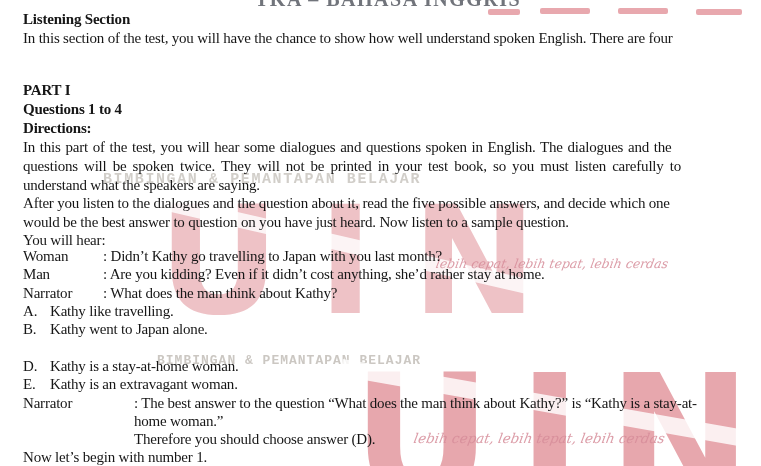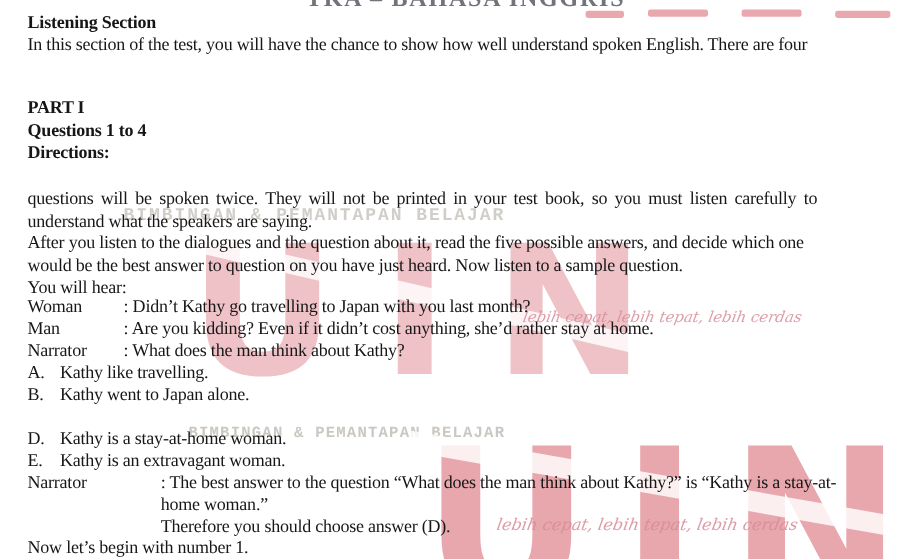--- a/index.html
+++ b/index.html
@@ -74,20 +74,21 @@
   <div class="wm wm-script wm-script-1">lebih cepat, lebih tepat, lebih cerdas</div>
   <div class="wm wm-script wm-script-2">lebih cepat, lebih tepat, lebih cerdas</div>
 
   <div class="ln b" style="top:10px">Listening Section</div>
   <div class="ln" style="top:29px">In this section of the test, you will have the chance to show how well understand spoken English. There are four</div>
 
   <div class="ln b" style="top:81px">PART I</div>
   <div class="ln b" style="top:100px">Questions 1 to 4</div>
   <div class="ln b" style="top:119px">Directions:</div>
 
+  <div class="ln ws1" style="top:138px">In this part of the test, you will hear some dialogues and questions spoken in English. The dialogues and the</div>
   <div class="ln ws2" style="top:157px">questions will be spoken twice. They will not be printed in your test book, so you must listen carefully to</div>
   <div class="ln" style="top:176px">understand what the speakers are saying.</div>
 
   <div class="ln" style="top:194px">After you listen to the dialogues and the question about it, read the five possible answers, and decide which one</div>
   <div class="ln" style="top:213px">would be the best answer to question on you have just heard. Now listen to a sample question.</div>
 
   <div class="ln" style="top:231px">You will hear:</div>
 
   <div class="ln" style="top:247px">
     <span class="spk">Woman</span><span>: Didn’t Kathy go travelling to Japan with you last month?</span>

